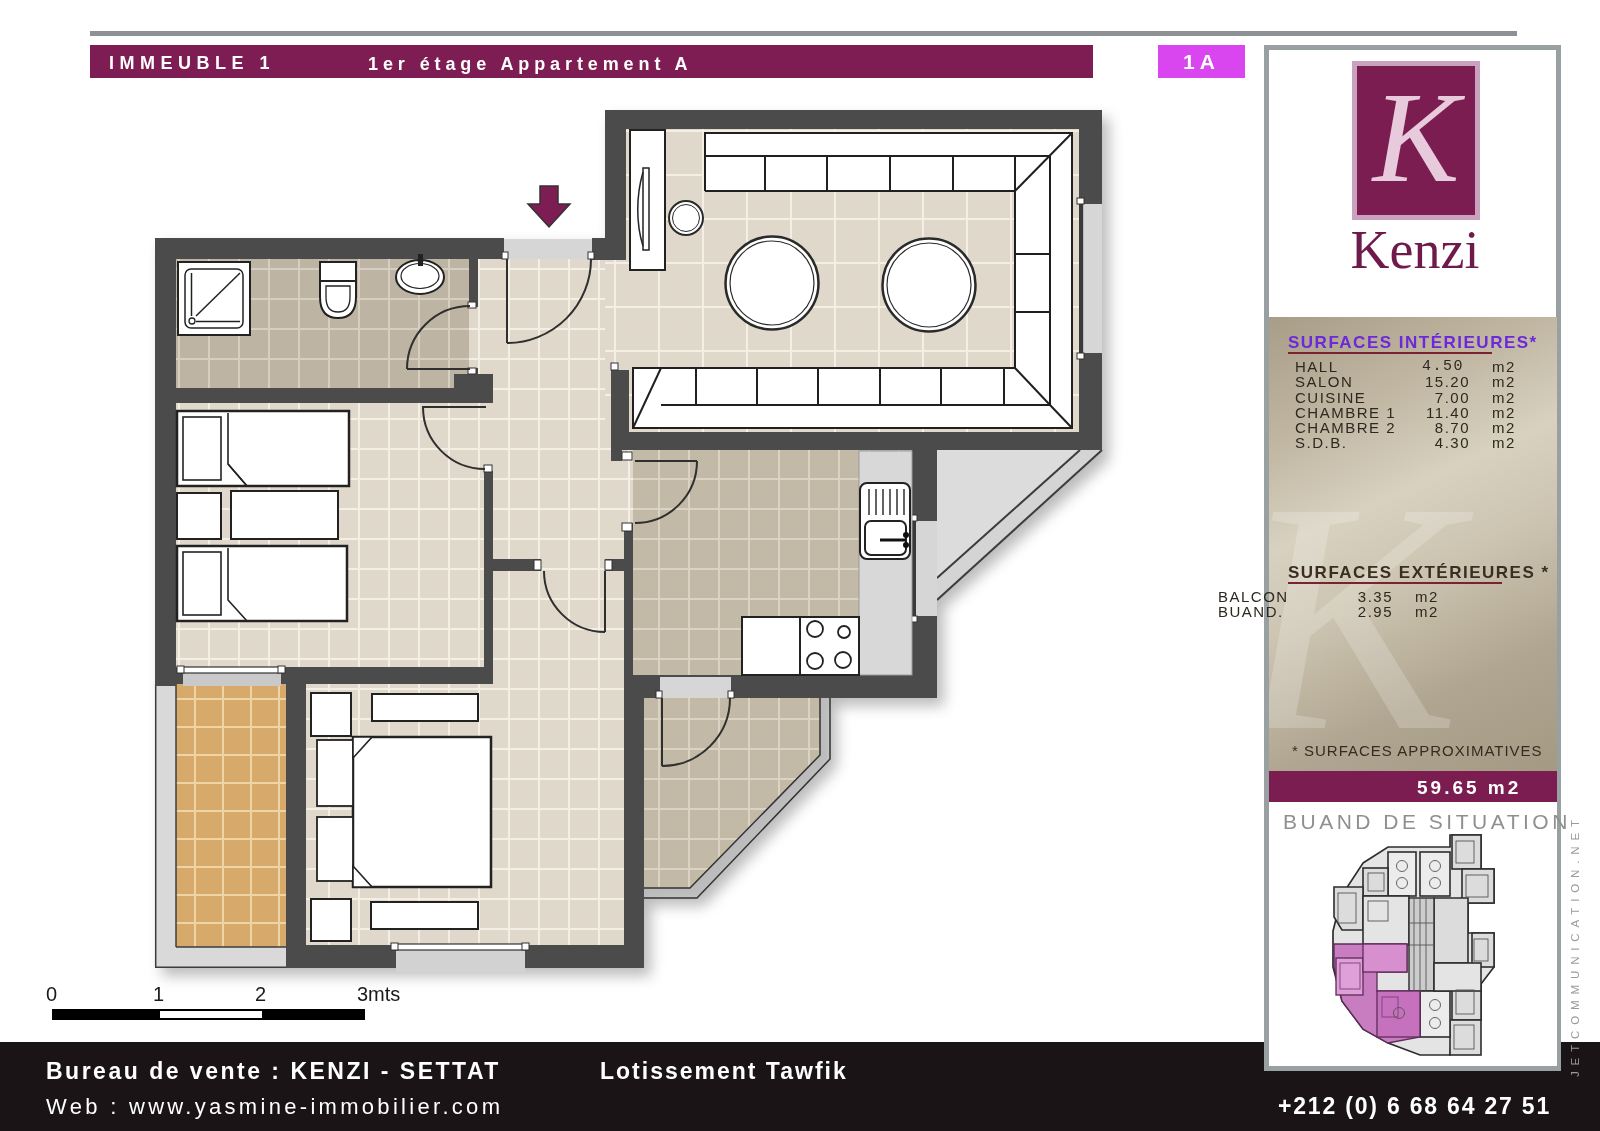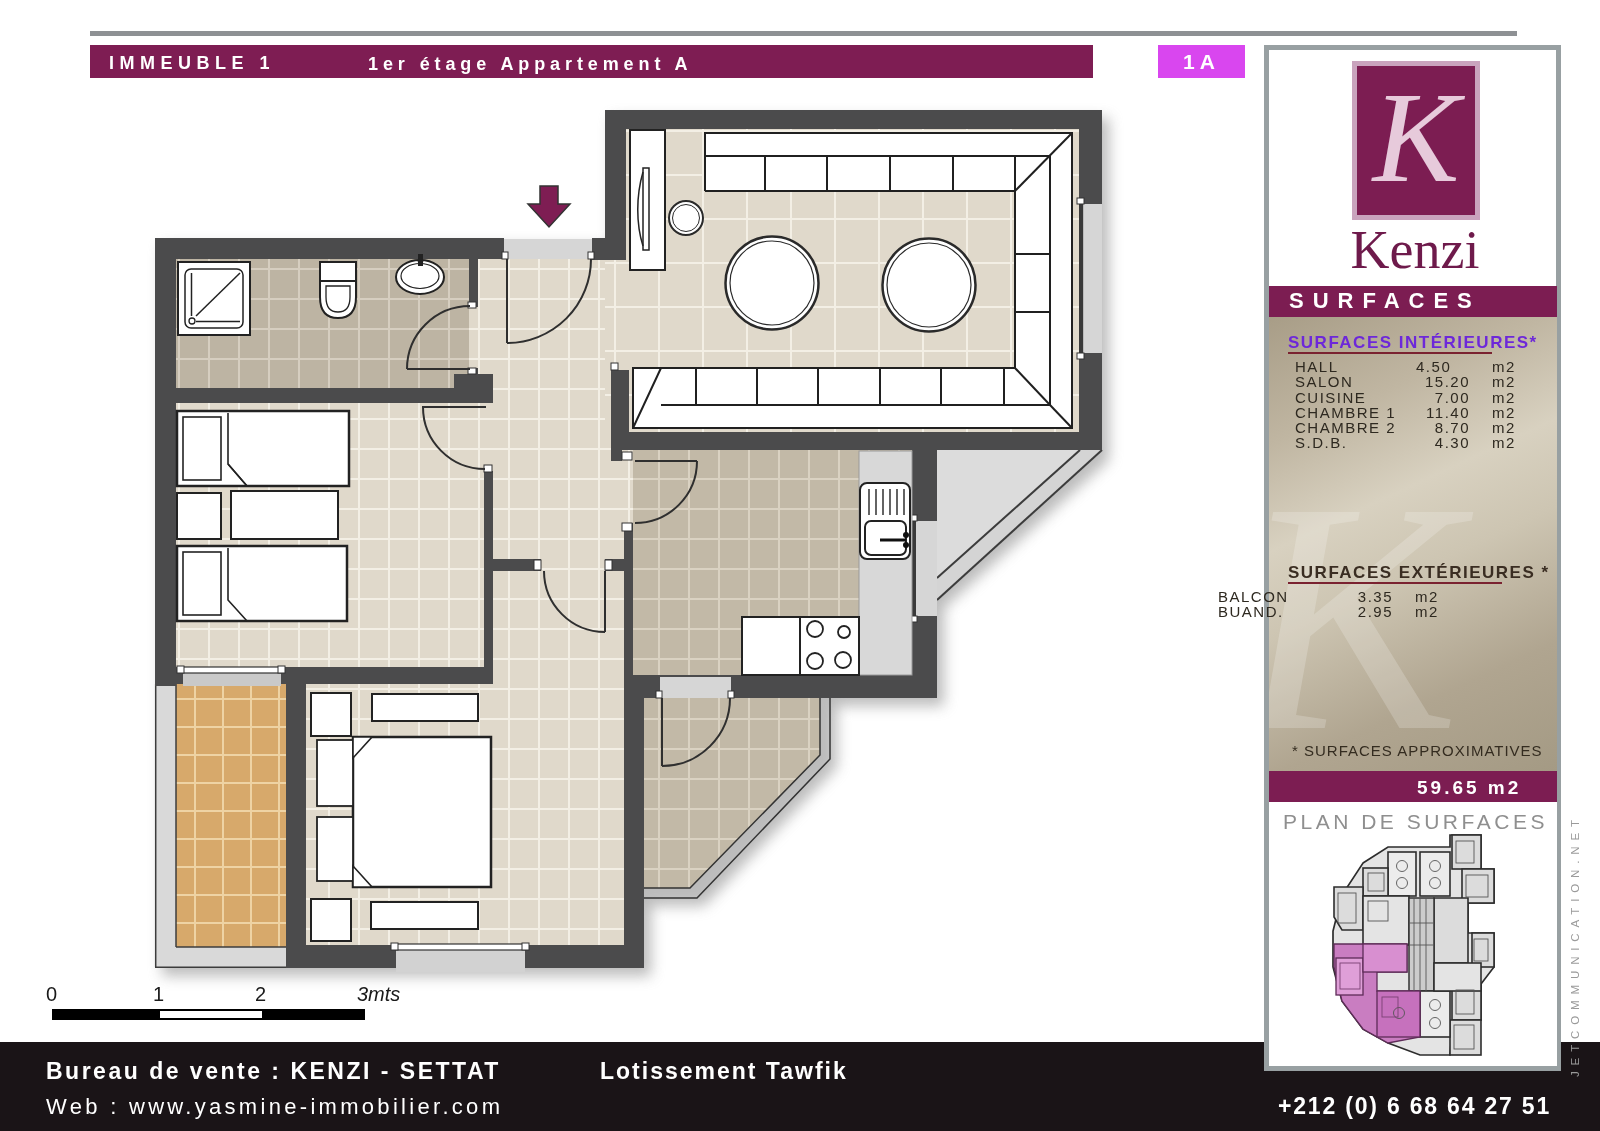--- a/index.html
+++ b/index.html
@@ -324,21 +324,21 @@
 <circle cx="843" cy="660" r="8" fill="none" stroke="#222" stroke-width="1.8"></circle>
 
 <path d="M540,186 L558,186 L558,204 L570,204 L549,227 L528,204 L540,204 Z" fill="#7e1d53" stroke="#333" stroke-width="1.5"></path>
 
 </svg>
 </div>
 
 <div class="abs" style="left:46px;top:983px;color:#1a1a1a;font-size:20px;">0</div>
 <div class="abs" style="left:153px;top:983px;color:#1a1a1a;font-size:20px;">1</div>
 <div class="abs" style="left:255px;top:983px;color:#1a1a1a;font-size:20px;">2</div>
-<div class="abs" style="left:357px;top:983px;color:#1a1a1a;font-size:20px;font-style:italic;">3mts</div>
+<div class="abs" style="left:357px;top:983px;color:#1a1a1a;font-size:20px;">3mts</div>
 
 <div class="abs" style="left:52px;top:1009px;width:313px;height:11px;background:#000;"></div>
 <div class="abs" style="left:160px;top:1011px;width:102px;height:7px;background:#fff;"></div>
 
 <div class="abs" style="left:0;top:1042px;width:1600px;height:89px;background:#1a1417;"></div>
 
 <div class="abs" style="left:46px;top:1058px;color:#fff;font-size:23px;font-weight:bold;letter-spacing:2.5px;">Bureau de vente : KENZI - SETTAT</div>
 
 <div class="abs" style="left:46px;top:1094px;color:#fff;font-size:22px;letter-spacing:3.3px;">Web : www.yasmine-immobilier.com</div>
 
@@ -348,35 +348,34 @@
 <div class="abs" style="left:1251px;top:1093px;width:300px;color:#fff;font-size:23px;font-weight:bold;letter-spacing:1.8px;text-align:right;">+212 (0) 6 68 64 27 51</div>
 
 <div class="abs" style="left:1264px;top:45px;width:287px;height:1016px;background:#fff;border:5px solid #98a0a2;"></div>
 
 <div class="abs" style="left:1352px;top:61px;width:128px;height:159px;background:#7c1d52;border:5px solid #c9a3bd;box-sizing:border-box;"></div>
 
 <div class="abs" style="left:1352px;top:58px;width:128px;height:159px;color:#e7cadb;font-family:'Liberation Serif',serif;font-style:italic;font-size:130px;text-align:center;line-height:159px;">K</div>
 
 <div class="abs" style="left:1290px;top:219px;width:250px;color:#6e1a4b;font-family:'Liberation Serif',serif;font-size:54px;text-align:center;">Kenzi</div>
 
-<div class="abs" style="left:1269px;top:286px;width:288px;height:31px;background:#7c1d52;color:#fff;font-weight:bold;font-size:22px;letter-spacing:9px;line-height:30px;padding-left:20px;box-sizing:border-box;">SURFACES</div>
 
 <div class="abs" id="beige" style="left:1269px;top:317px;width:288px;height:454px;background:linear-gradient(155deg,#a89d87 0%,#c0b6a2 22%,#d8d1c0 40%,#cdc5b2 55%,#b0a590 78%,#a49a84 100%);overflow:hidden;">
   <div style="position:absolute;left:-30px;top:110px;font-family:'Liberation Serif',serif;font-style:italic;font-size:330px;color:rgba(255,255,255,0.20);">K</div>
 </div>
 
 <div class="abs" style="left:1288px;top:333px;color:#6d28d9;font-size:17px;font-weight:bold;letter-spacing:1.5px;">SURFACES INTÉRIEURES*</div>
 <div class="abs" style="left:1288px;top:352px;width:204px;height:2px;background:#7a2230;"></div>
 
 <div class="abs" style="left:1295px;top:359px;width:225px;color:#2e2920;font-size:15px;letter-spacing:1.5px;line-height:15.4px;">
 <table style="width:100%;border-collapse:collapse;font-size:15px;letter-spacing:1.5px;line-height:15.3px;" cellpadding="0" cellspacing="0">
 <tbody>
           <tr>
             <td>HALL</td>
-            <td style="text-align:left;">4.50</td>
+            <td style="text-align:center;font-family:Liberation Mono, monospace;">4.50</td>
             <td style="width:28px;text-align:left;padding-left:22px;">m2</td>
           </tr>
 <tr>
             <td>SALON</td>
             <td style="text-align:right;">15.20</td>
             <td style="text-align:left;padding-left:22px;">m2</td>
           </tr>
 <tr>
             <td>CUISINE</td>
             <td style="text-align:right;">7.00</td>
@@ -423,21 +422,21 @@
 
 <div class="abs" style="left:1292px;top:742px;color:#342c20;font-size:15px;letter-spacing:1px;">* SURFACES APPROXIMATIVES</div>
 
 <div class="abs" style="left:1269px;top:771px;width:288px;height:31px;background:#7c1d52;color:#fff;font-weight:bold;">
   <span style="position:absolute;left:26px;top:6px;font-size:19px;letter-spacing:6px;margin-top:44px;">TOTAL</span>
   <span style="position:absolute;left:148px;top:6px;font-size:19px;letter-spacing:3px;">59.65 m2</span>
 </div>
 
 <div class="abs" style="left:1269px;top:802px;width:288px;height:264px;background:#fff;"></div>
 
-<div class="abs" style="left:1283px;top:810px;color:#8f8f8f;font-size:21px;letter-spacing:3.5px;">PLAN DE SURFACES</div>
+<div class="abs" style="left:1283px;top:810px;color:#8f8f8f;font-size:21px;letter-spacing:3.5px;">BUAND DE SITUATION</div>
 
 <div class="abs" id="miniplan" style="left:1328px;top:833px;">
 <svg width="172" height="224" viewBox="0 0 172 224">
 <g stroke="#2d2d2d" stroke-width="1.6" fill="#dedede">
 
   <polygon points="35,30 60,14 122,14 122,2 153,2 153,36 166,36 166,70 140,70 140,100 166,100 166,134 153,151 153,187 125,187 122,222 92,222 60,210 35,196 14,168 5,134 5,98 14,62" fill="#e4e4e4" stroke="#2d2d2d" stroke-width="1.7"></polygon>
 
   <rect x="124" y="2" width="29" height="34" fill="#dcdcdc"></rect>
 
   <rect x="134" y="36" width="32" height="34" fill="#dcdcdc"></rect>

